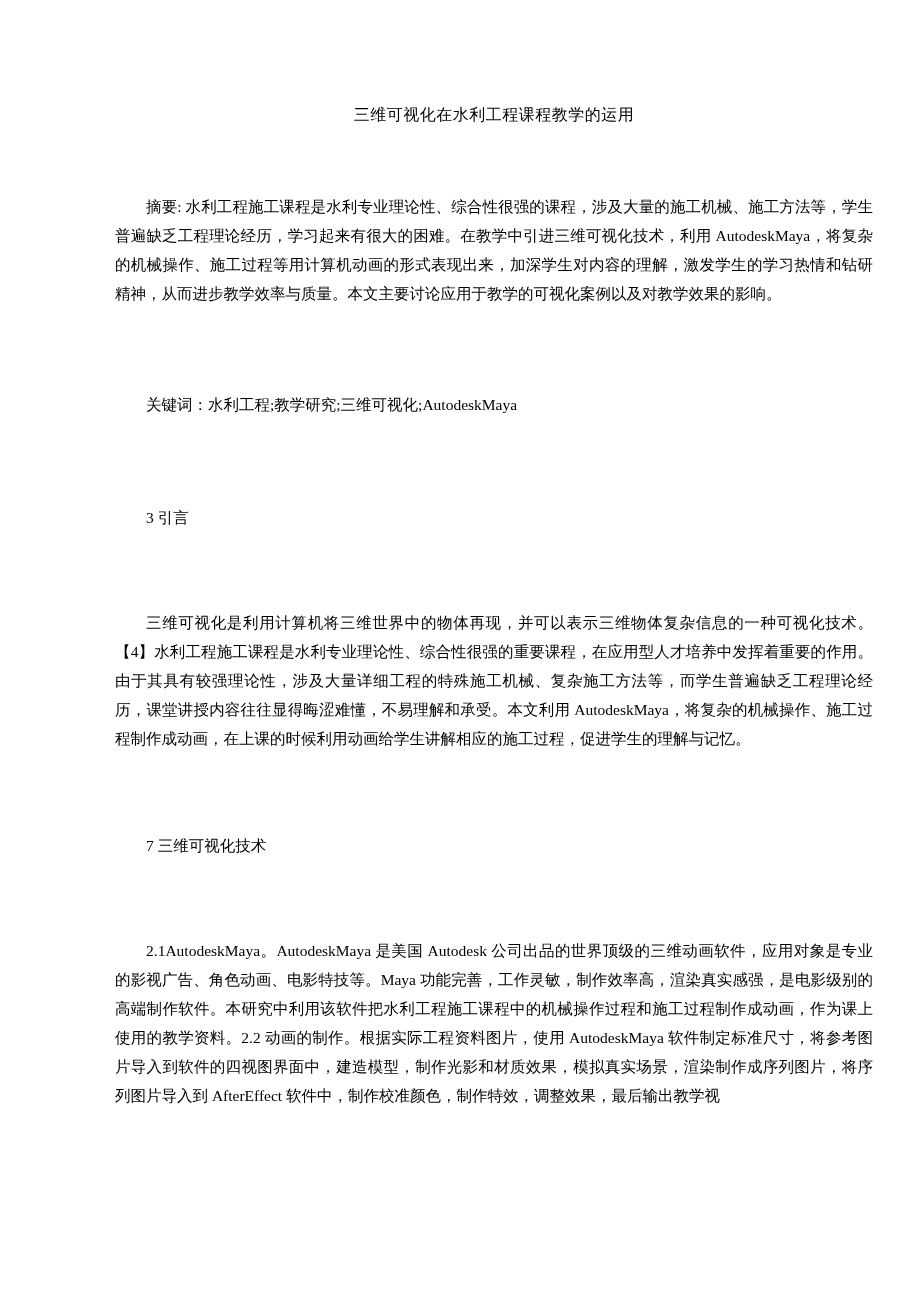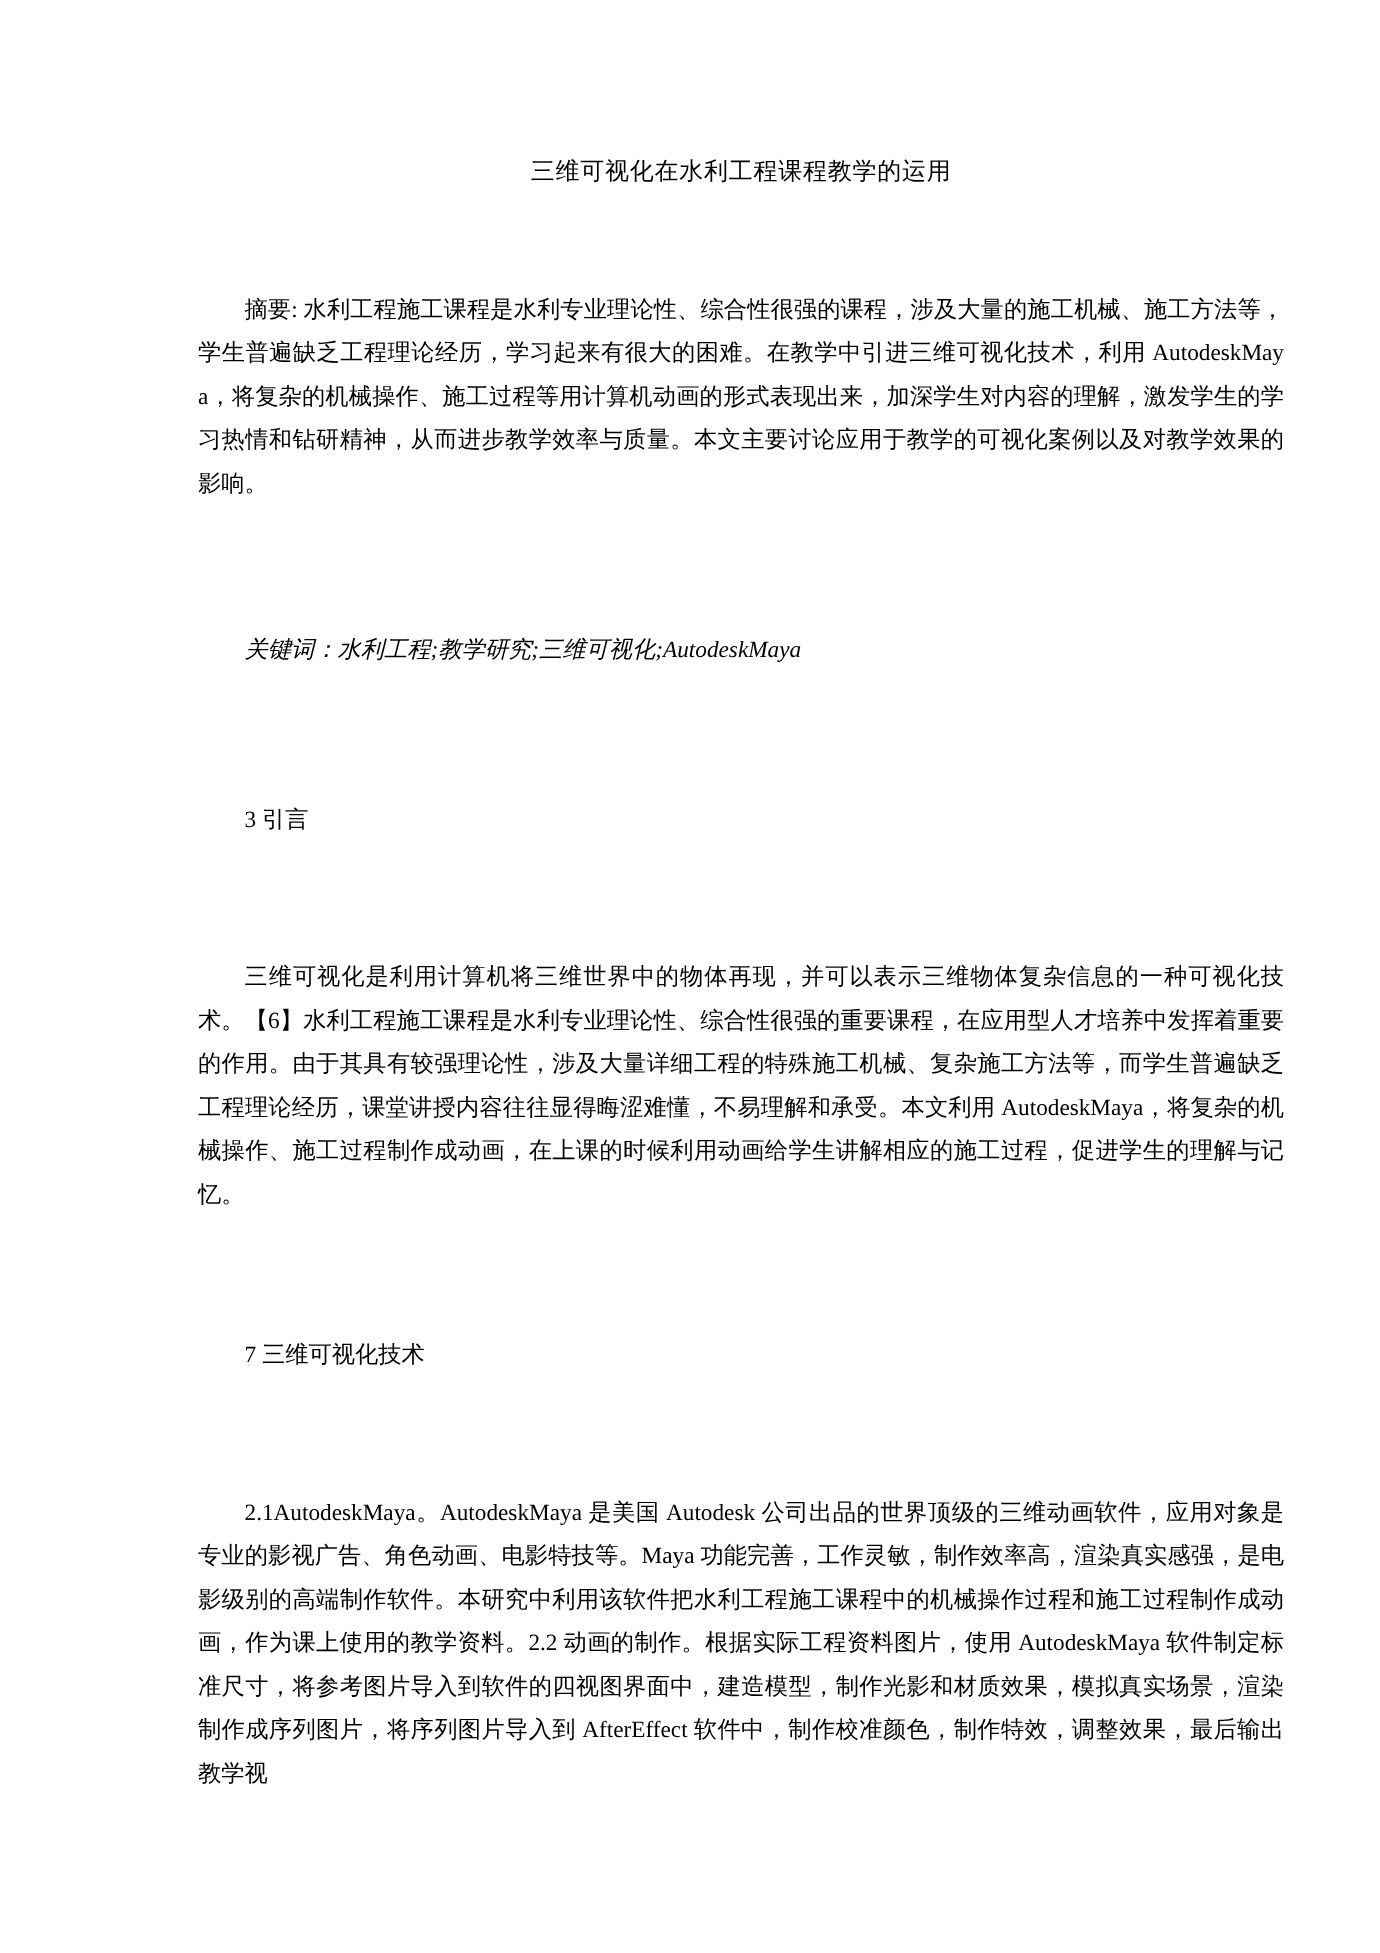--- a/index.html
+++ b/index.html
@@ -24,45 +24,45 @@
   }
   .doc-title {
     margin: 0 0 66px 0;
     text-align: center;
     font-size: 16px;
     font-weight: normal;
     line-height: 22px;
     letter-spacing: 0.5px;
   }
   .para {
-    margin: 17px;
+    margin: 0;
     text-align: justify;
     text-indent: 2em;
     line-height: 29px;
     word-break: break-all;
   }
   .abstract   { margin-bottom: 82px; }
-  .keywords   { margin-bottom: 84px; font-style: italic; }
+  .keywords   { margin-bottom: 84px; }
   .sec-head-1 { margin-bottom: 76px; }
   .sec-body-1 { margin-bottom: 78px; }
   .sec-head-2 { margin-bottom: 76px; }
   .sec-body-2 { margin-bottom: 0; }
 </style>
 </head>
 <body>
 
 <div class="page">
 
   <h1 class="doc-title">三维可视化在水利工程课程教学的运用</h1>
 
   <p class="para abstract">摘要: 水利工程施工课程是水利专业理论性、综合性很强的课程，涉及大量的施工机械、施工方法等，学生普遍缺乏工程理论经历，学习起来有很大的困难。在教学中引进三维可视化技术，利用 AutodeskMaya，将复杂的机械操作、施工过程等用计算机动画的形式表现出来，加深学生对内容的理解，激发学生的学习热情和钻研精神，从而进步教学效率与质量。本文主要讨论应用于教学的可视化案例以及对教学效果的影响。</p>
 
   <p class="para keywords">关键词：水利工程;教学研究;三维可视化;AutodeskMaya</p>
 
   <p class="para sec-head-1">3 引言</p>
 
-  <p class="para sec-body-1">三维可视化是利用计算机将三维世界中的物体再现，并可以表示三维物体复杂信息的一种可视化技术。【6】水利工程施工课程是水利专业理论性、综合性很强的重要课程，在应用型人才培养中发挥着重要的作用。由于其具有较强理论性，涉及大量详细工程的特殊施工机械、复杂施工方法等，而学生普遍缺乏工程理论经历，课堂讲授内容往往显得晦涩难懂，不易理解和承受。本文利用 AutodeskMaya，将复杂的机械操作、施工过程制作成动画，在上课的时候利用动画给学生讲解相应的施工过程，促进学生的理解与记忆。</p>
+  <p class="para sec-body-1">三维可视化是利用计算机将三维世界中的物体再现，并可以表示三维物体复杂信息的一种可视化技术。【4】水利工程施工课程是水利专业理论性、综合性很强的重要课程，在应用型人才培养中发挥着重要的作用。由于其具有较强理论性，涉及大量详细工程的特殊施工机械、复杂施工方法等，而学生普遍缺乏工程理论经历，课堂讲授内容往往显得晦涩难懂，不易理解和承受。本文利用 AutodeskMaya，将复杂的机械操作、施工过程制作成动画，在上课的时候利用动画给学生讲解相应的施工过程，促进学生的理解与记忆。</p>
 
   <p class="para sec-head-2">7 三维可视化技术</p>
 
   <p class="para sec-body-2">2.1AutodeskMaya。AutodeskMaya 是美国 Autodesk 公司出品的世界顶级的三维动画软件，应用对象是专业的影视广告、角色动画、电影特技等。Maya 功能完善，工作灵敏，制作效率高，渲染真实感强，是电影级别的高端制作软件。本研究中利用该软件把水利工程施工课程中的机械操作过程和施工过程制作成动画，作为课上使用的教学资料。2.2 动画的制作。根据实际工程资料图片，使用 AutodeskMaya 软件制定标准尺寸，将参考图片导入到软件的四视图界面中，建造模型，制作光影和材质效果，模拟真实场景，渲染制作成序列图片，将序列图片导入到 AfterEffect 软件中，制作校准颜色，制作特效，调整效果，最后输出教学视</p>
 
 </div>
 
 </body></html>

